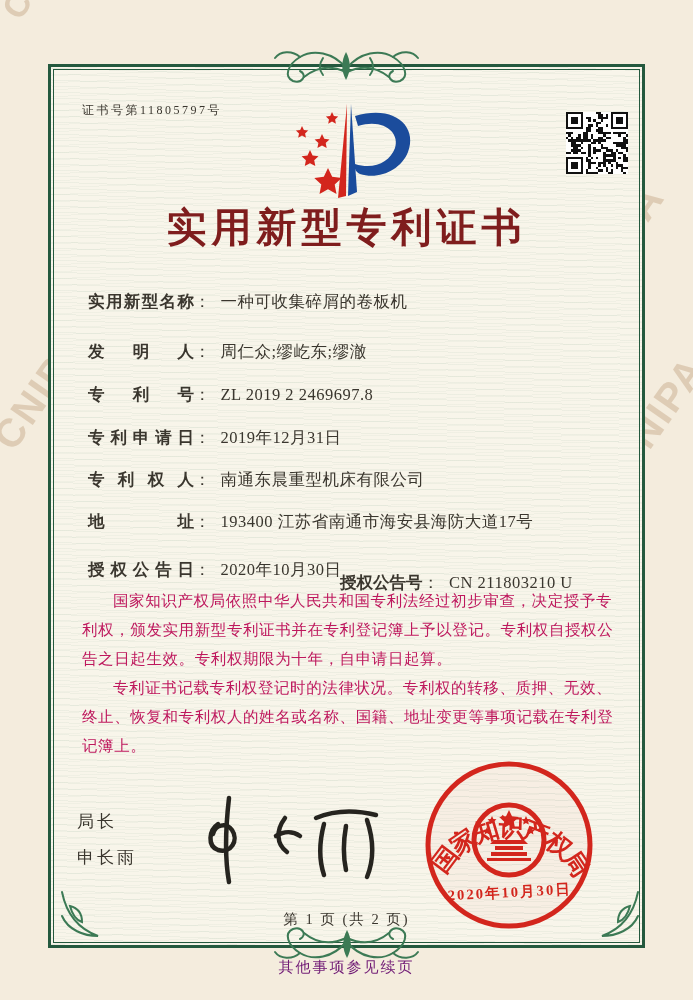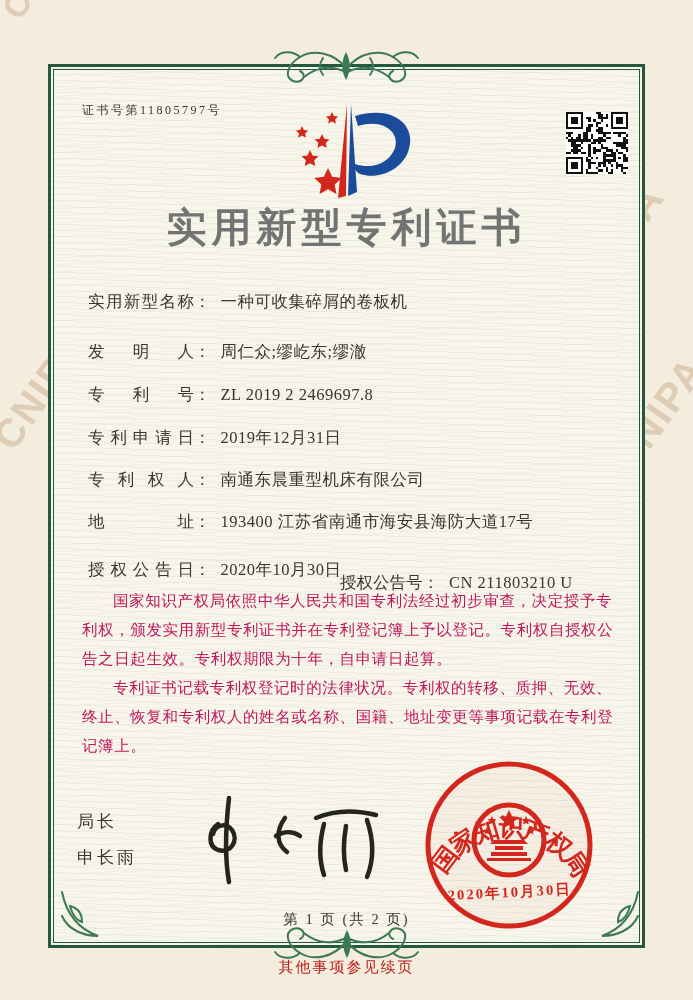--- a/index.html
+++ b/index.html
@@ -23,46 +23,47 @@
       #f8f5ea;
   }
   .border-box::after{
     content:""; position:absolute; inset:2px; border:1px solid #24593e; pointer-events:none;
   }
   .cert-no{ position:absolute; left:82px; top:102px; font-size:12px; letter-spacing:2.5px; }
   .logo{ position:absolute; left:276px; top:100px; width:150px; height:102px; }
   .qr{ position:absolute; left:566px; top:112px; width:62px; height:62px; }
   .title{
     position:absolute; left:0; top:200px; width:693px; text-align:center;
-    font-size:40px; font-weight:bold; letter-spacing:5px; color:#737373;
+    font-size:40px; font-weight:bold; letter-spacing:5px; color:#7f1d1d;
   }
   .field-row{ position:absolute; left:88px; width:540px; font-size:16.5px; white-space:nowrap; }
   .flabel{
     display:inline-block; width:106px; text-align:justify; text-align-last:justify;
     vertical-align:bottom;
+    font-weight:bold;
   }
   .flabel.auto{ width:auto; text-align-last:auto;margin-top:13px; }
   .fcolon{ margin-right:10px; }
   .fvalue{ letter-spacing:.5px; }
   .grant-2{ position:absolute; left:252px; top:0; }
   .paras{ position:absolute; left:82px; top:586px; width:534px; }
   .paras p{
     margin:0; text-indent:2em; font-size:15.5px; line-height:29px;
     letter-spacing:.6px; color:#be185d;
   }
   .signer{ position:absolute; left:77px; font-size:17px; letter-spacing:3px; }
   .sig{ position:absolute; left:188px; top:788px; width:214px; height:104px; }
   .seal{ position:absolute; left:420px; top:756px; width:178px; height:178px; }
   .page-num{
     position:absolute; left:0; top:910px; width:693px; text-align:center;
     font-size:14.5px; letter-spacing:2px;
   }
   .cont-note{
     position:absolute; left:0; top:958px; width:693px; text-align:center;
-    font-size:15px; letter-spacing:2px; color:#b91c1c;
+    font-size:15px; letter-spacing:2px; color:#701a75;
   }
   .orn{ position:absolute; pointer-events:none; }
 </style>
 </head>
 <body>
 
 <div class="page">
 
   <div class="wm" style="left:-6px;top:4px;font-size:34px;">CNIPA</div>
   <div class="wm" style="left:556px;top:288px;font-size:42px;">CNIPA</div>

